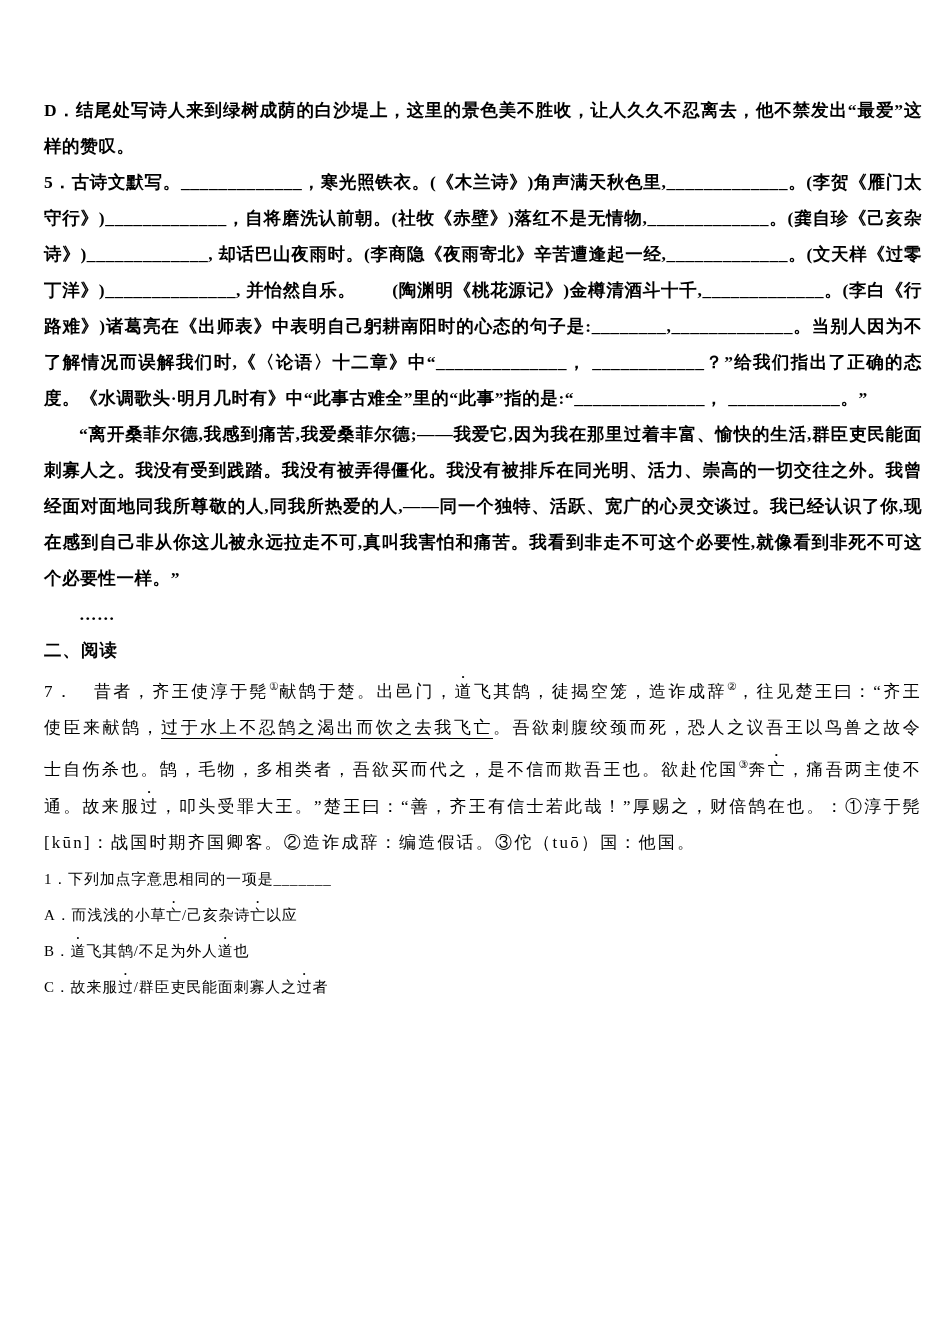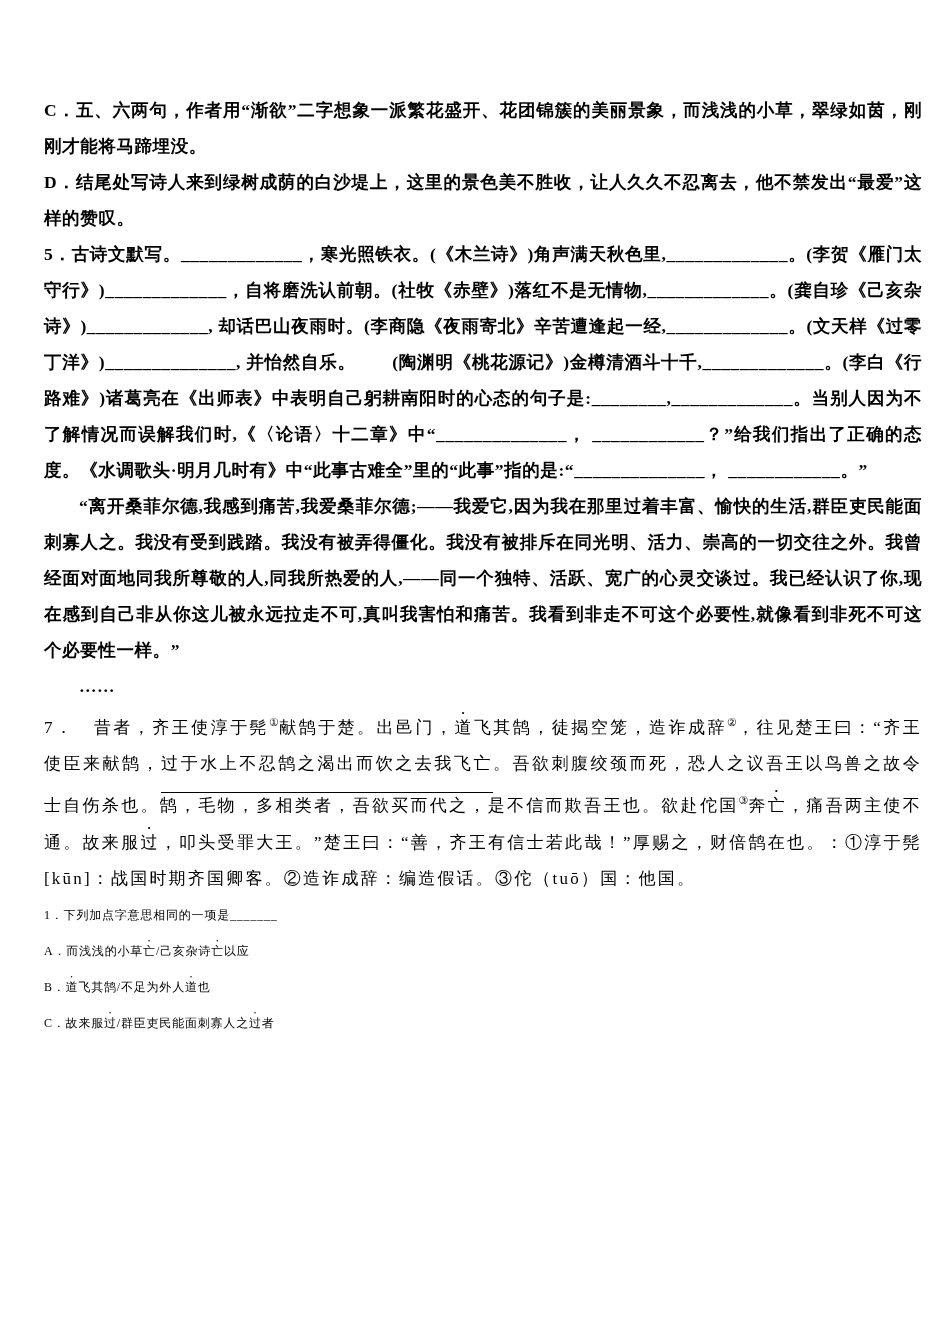--- a/index.html
+++ b/index.html
@@ -11,44 +11,44 @@
     font-family: "Liberation Serif", "DejaVu Serif", serif;
     overflow: hidden;
   }
   .page { padding: 92px 28px 0 44px; }
   p { margin: 0; text-align: justify; }
   .t { font-size: 17.5px; line-height: 36px; }
   .bold { font-weight: bold; letter-spacing: 0.6px; }
   .indent2 { text-indent: 2em; }
   .section-title { font-weight: bold; letter-spacing: 1px; }
   .q7 { font-weight: normal; letter-spacing: 2.2px; font-size: 17px; }
-  .sub { font-weight: normal; letter-spacing: 0.8px; font-size: 12px; }
+  .sub { font-weight: normal; letter-spacing: 0.8px; font-size: 15px; }
   .seg-plain {}
   .seg-sup { vertical-align: super; font-size: 11px; letter-spacing: 0; }
   .seg-dot {
     -webkit-text-emphasis: filled dot;
     -webkit-text-emphasis-position: over right;
     text-emphasis: filled dot;
     text-emphasis-position: over right;
   }
-  .seg-underline { border-bottom: 1.2px solid #000; padding-bottom: 19px; }
+  .seg-underline { border-bottom: 1.2px solid #000; padding-bottom: 1px; }
 </style>
 </head>
 <body>
 
 <div class="page">
 
-  <p class="t bold">C．五、六两句，作者用“渐欲”二字想象一派繁花盛开、花团锦簇的美丽景象，而浅浅的小草，翠绿如茵，刚刚才能将马蹄埋没。</p>
   <p class="t bold">D．结尾处写诗人来到绿树成荫的白沙堤上，这里的景色美不胜收，让人久久不忍离去，他不禁发出“最爱”这样的赞叹。</p>
 
   <p class="t bold">5．古诗文默写。_____________，寒光照铁衣。(《木兰诗》)角声满天秋色里,_____________。(李贺《雁门太守行》)_____________，自将磨洗认前朝。(社牧《赤壁》)落红不是无情物,_____________。(龚自珍《己亥杂诗》)_____________, 却话巴山夜雨时。(李商隐《夜雨寄北》辛苦遭逢起一经,_____________。(文天样《过零丁洋》)______________, 并怡然自乐。　　(陶渊明《桃花源记》)金樽清酒斗十千,_____________。(李白《行路难》)诸葛亮在《出师表》中表明自己躬耕南阳时的心态的句子是:________,_____________。当别人因为不了解情况而误解我们时,《〈论语〉十二章》中“______________， ____________？”给我们指出了正确的态度。《水调歌头·明月几时有》中“此事古难全”里的“此事”指的是:“______________， ____________。”</p>
 
   <p class="t bold indent2">“离开桑菲尔德,我感到痛苦,我爱桑菲尔德;——我爱它,因为我在那里过着丰富、愉快的生活,群臣吏民能面刺寡人之。我没有受到践踏。我没有被弄得僵化。我没有被排斥在同光明、活力、崇高的一切交往之外。我曾经面对面地同我所尊敬的人,同我所热爱的人,——同一个独特、活跃、宽广的心灵交谈过。我已经认识了你,现在感到自己非从你这儿被永远拉走不可,真叫我害怕和痛苦。我看到非走不可这个必要性,就像看到非死不可这个必要性一样。”</p>
   <p class="t bold indent2">……</p>
 
+  <p class="t section-title">二、阅读</p>
 
   <p class="t q7"><span class="seg-plain">7．　昔者，齐王使淳于髡</span><span class="seg-sup">①</span><span class="seg-plain">献鹄于楚。出邑门，</span><span class="seg-dot">道</span><span class="seg-plain">飞其鹄，徒揭空笼，造诈成辞</span><span class="seg-sup">②</span><span class="seg-plain">，往见楚王曰：“齐王使臣来献鹄，</span><span class="seg-underline">过于水上不忍鹄之渴出而饮之去我飞亡</span><span class="seg-plain">。吾欲刺腹绞颈而死，恐人之议吾王以鸟兽之故令士自伤杀也。鹄，毛物，多相类者，吾欲买而代之，是不信而欺吾王也。欲赴佗国</span><span class="seg-sup">③</span><span class="seg-plain">奔</span><span class="seg-dot">亡</span><span class="seg-plain">，痛吾两主使不通。故来服</span><span class="seg-dot">过</span><span class="seg-plain">，叩头受罪大王。”楚王曰：“善，齐王有信士若此哉！”厚赐之，财倍鹄在也。：①淳于髡[kūn]：战国时期齐国卿客。②造诈成辞：编造假话。③佗（tuō）国：他国。</span></p>
 
   <p class="t sub"><span class="seg-plain">1．下列加点字意思相同的一项是_______</span></p>
   <p class="t sub"><span class="seg-plain">A．而浅浅的小草</span><span class="seg-dot">亡</span><span class="seg-plain">/己亥杂诗</span><span class="seg-dot">亡</span><span class="seg-plain">以应</span></p>
   <p class="t sub"><span class="seg-plain">B．</span><span class="seg-dot">道</span><span class="seg-plain">飞其鹄/不足为外人</span><span class="seg-dot">道</span><span class="seg-plain">也</span></p>
   <p class="t sub"><span class="seg-plain">C．故来服</span><span class="seg-dot">过</span><span class="seg-plain">/群臣吏民能面刺寡人之</span><span class="seg-dot">过</span><span class="seg-plain">者</span></p>
 
 </div>
 

